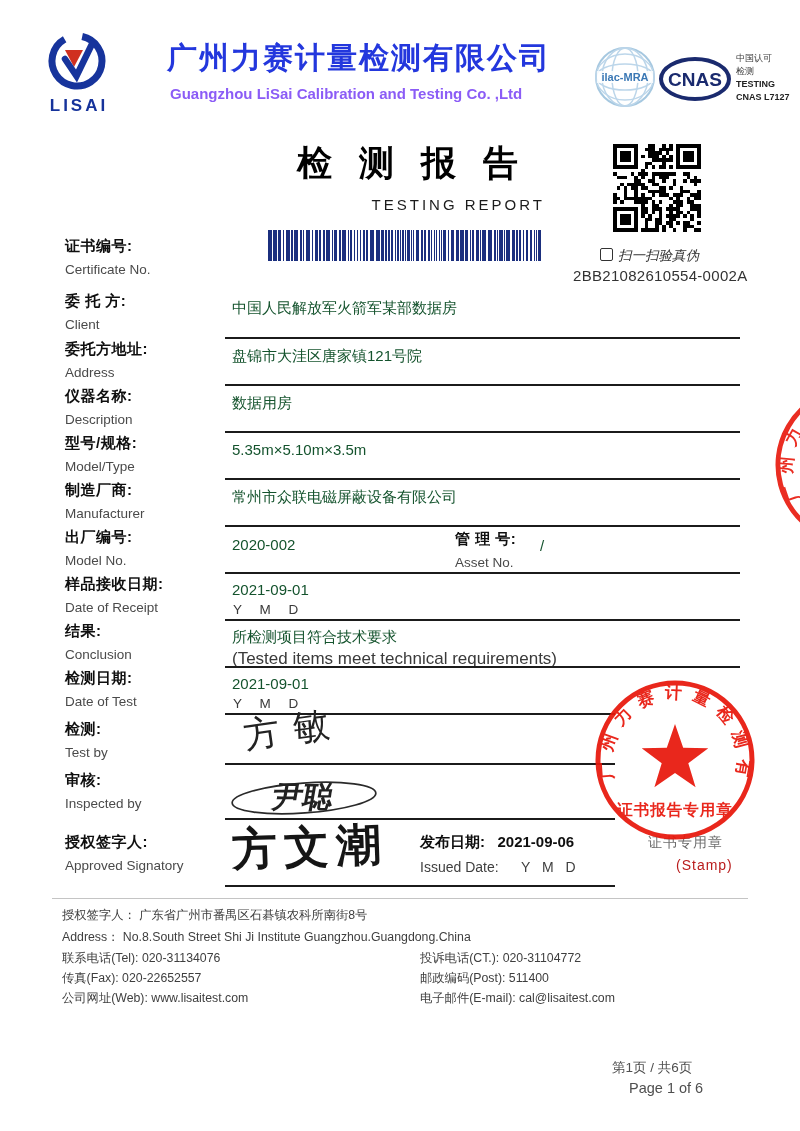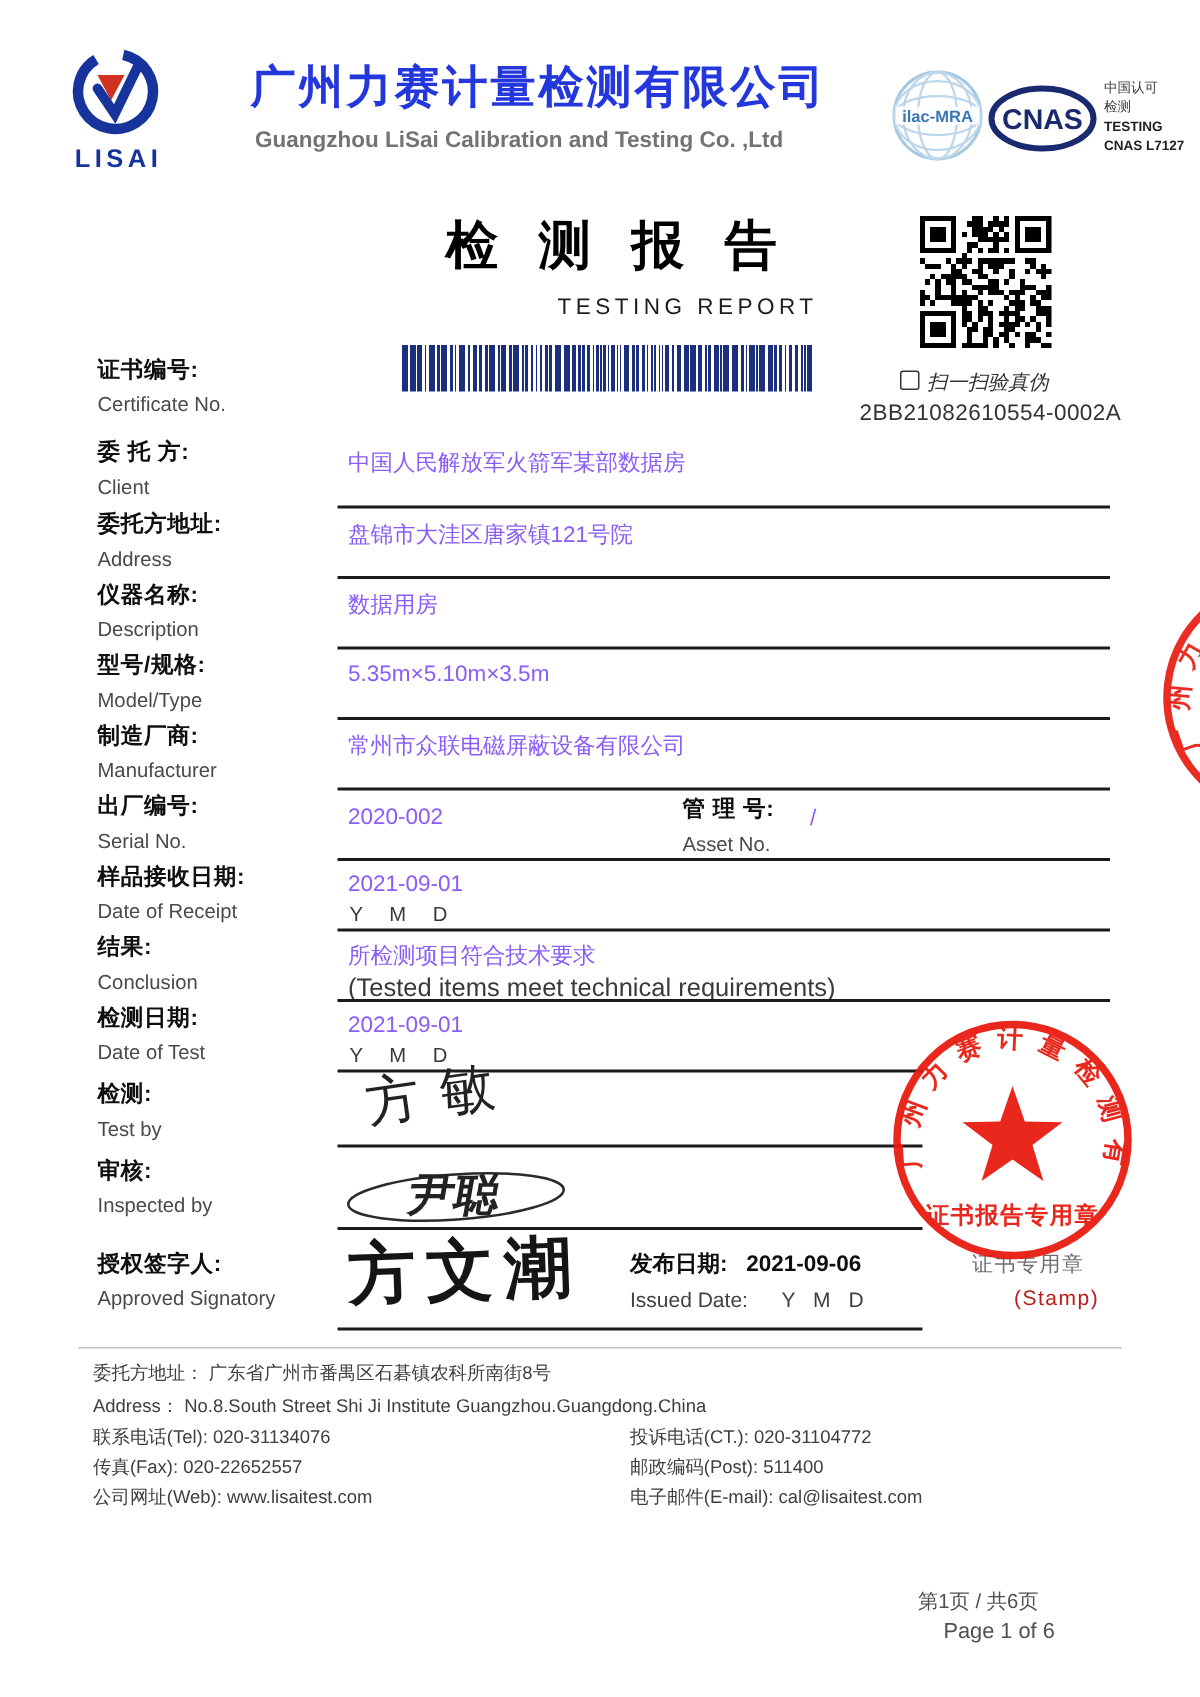--- a/index.html
+++ b/index.html
@@ -1,27 +1,27 @@
 <!DOCTYPE html>
 <html><head>
 <meta charset="utf-8">
 <style>
   html,body{margin:0;padding:0;}
   body{width:800px;height:1131px;position:relative;background:#fff;overflow:hidden;
        font-family:"Liberation Sans","DejaVu Sans",sans-serif;color:#222;}
   .abs{position:absolute;}
   .lcn{font-size:15px;font-weight:bold;color:#0f0f0f;letter-spacing:.5px;}
   .len{font-size:13.5px;color:#4a4a4a;}
-  .val{font-size:15px;color:#8b5cf6;text-align:center;}
+  .val{font-size:15px;color:#14532d;text-align:center;}
   .sub{font-size:13.5px;color:#3a3a3a;}
   .ymd{word-spacing:14px;}
   .hline{height:2px;background:#1b1b1b;}
   .sep{height:1px;background:#c4c4c4;}
   .company-cn{font-size:30px;font-weight:bold;color:#2337dd;letter-spacing:2px;}
-  .company-en{font-size:15px;font-weight:bold;color:#737373;text-align:right;}
+  .company-en{font-size:15px;font-weight:bold;color:#8b5cf6;text-align:right;}
   .title-wrap{left:225px;top:140px;width:320px;text-align:right;}
   .title-cn{font-size:35px;font-weight:bold;color:#000;letter-spacing:27px;text-indent:27px;}
   .title-en{font-size:15px;color:#1c1c1c;letter-spacing:3px;margin-top:9px;}
   .accred{font-size:9px;line-height:13px;color:#3a3a3a;}
   .accred .b{font-weight:bold;color:#222;}
   .lisai-txt{font-size:17px;font-weight:bold;color:#16339b;letter-spacing:3px;}
   .scanbox{display:inline-block;width:11px;height:11px;border:1.6px solid #333;border-radius:2px;vertical-align:-1px;margin-right:5px;}
   .scan-txt{font-size:13.5px;color:#333;font-style:italic;}
   .certno{font-size:15px;color:#333;letter-spacing:.3px;text-align:center;}
   .foot{font-size:12.3px;color:#3e3e3e;}
@@ -411,21 +411,21 @@
   <div class="abs len" style="left:65px;top:459px">Model/Type</div>
   <div class="abs val" style="left:232px;top:441px">5.35m×5.10m×3.5m</div>
   <div class="abs hline" style="left:225px;top:478px;width:515px"></div>
 
   <div class="abs lcn" style="left:65px;top:481px">制造厂商:</div>
   <div class="abs len" style="left:65px;top:506px">Manufacturer</div>
   <div class="abs val" style="left:232px;top:488px">常州市众联电磁屏蔽设备有限公司</div>
   <div class="abs hline" style="left:225px;top:525px;width:515px"></div>
 
   <div class="abs lcn" style="left:65px;top:528px">出厂编号:</div>
-  <div class="abs len" style="left:65px;top:553px">Serial No.</div>
+  <div class="abs len" style="left:65px;top:553px">Model No.</div>
   <div class="abs val" style="left:232px;top:536px">2020-002</div>
   <div class="abs lcn" style="left:455px;top:530px">管 理 号:</div>
   <div class="abs len" style="left:455px;top:555px">Asset No.</div>
   <div class="abs val" style="left:540px;top:537px">/</div>
   <div class="abs hline" style="left:225px;top:572px;width:515px"></div>
 
   <div class="abs lcn" style="left:65px;top:575px">样品接收日期:</div>
   <div class="abs len" style="left:65px;top:600px">Date of Receipt</div>
   <div class="abs val" style="left:232px;top:581px">2021-09-01</div>
   <div class="abs sub ymd" style="left:233px;top:602px">Y M D</div>
@@ -480,21 +480,21 @@
   </svg>
 
   <svg class="abs" style="left:770px;top:380px;opacity:.9;transform:rotate(-15deg)" width="170" height="170" viewBox="0 0 170 170">
     <circle cx="85" cy="85" r="77" fill="none" stroke="#e8170b" stroke-width="5"></circle>
     <path id="sealArcB" d="M 25 105.5 A 63 63 0 1 1 145 105.5" fill="none"></path>
     <text fill="#e8170b" font-size="17" font-weight="bold" letter-spacing="9.5"><textPath href="#sealArcB" startOffset="2">广州力赛计量检测有限公司</textPath></text>
     <text x="85" y="140" text-anchor="middle" font-size="15.5" font-weight="bold" fill="#e8170b" letter-spacing="1">证书报告专用章</text>
   </svg>
 
   <div class="abs sep" style="left:52px;top:898px;width:696px"></div>
-  <div class="abs foot" style="left:62px;top:907px">委托方地址： 广东省广州市番禺区石碁镇农科所南街8号</div>
+  <div class="abs foot" style="left:62px;top:907px">授权签字人： 广东省广州市番禺区石碁镇农科所南街8号</div>
   <div class="abs foot" style="left:62px;top:929px">Address： No.8.South Street Shi Ji Institute Guangzhou.Guangdong.China</div>
   <div class="abs foot" style="left:62px;top:950px">联系电话(Tel): 020-31134076</div>
   <div class="abs foot" style="left:420px;top:950px">投诉电话(CT.): 020-31104772</div>
   <div class="abs foot" style="left:62px;top:970px">传真(Fax): 020-22652557</div>
   <div class="abs foot" style="left:420px;top:970px">邮政编码(Post): 511400</div>
   <div class="abs foot" style="left:62px;top:990px">公司网址(Web): www.lisaitest.com</div>
   <div class="abs foot" style="left:420px;top:990px">电子邮件(E-mail): cal@lisaitest.com</div>
 
   <div class="abs pg" style="left:612px;top:1059px">第1页 / 共6页</div>
   <div class="abs pg" style="left:629px;top:1080px;font-size:14.5px">Page 1 of 6</div>

